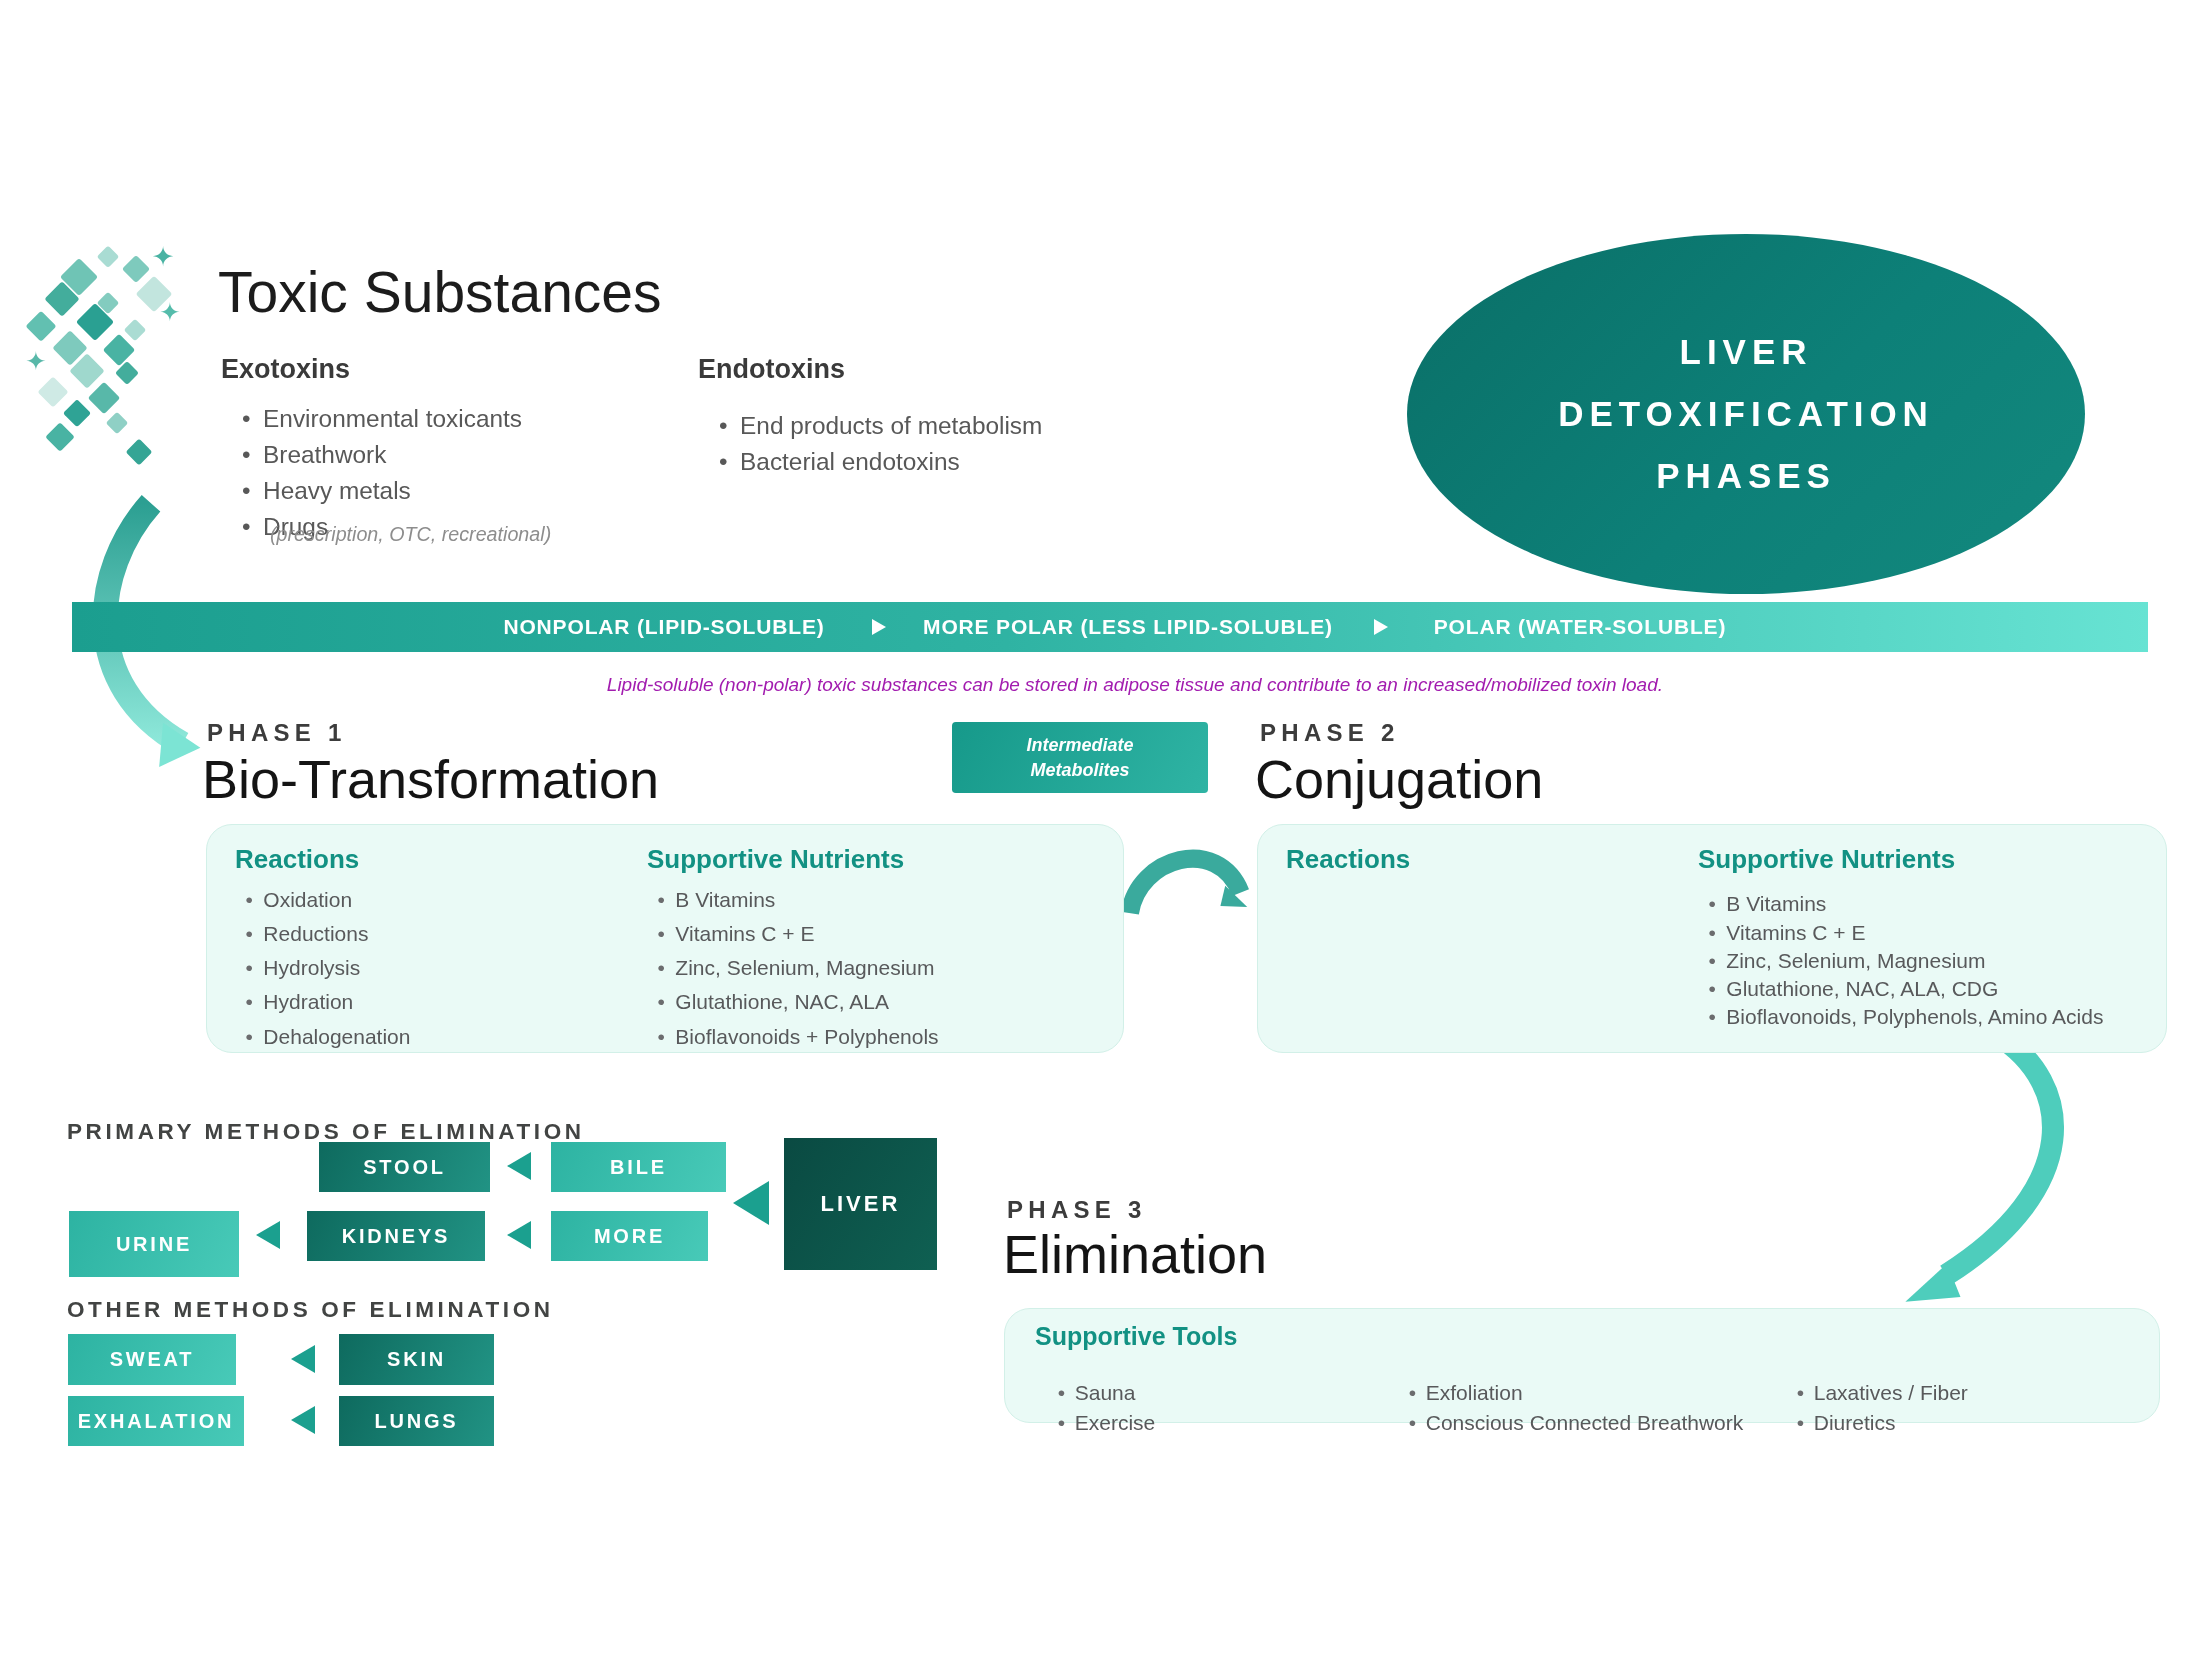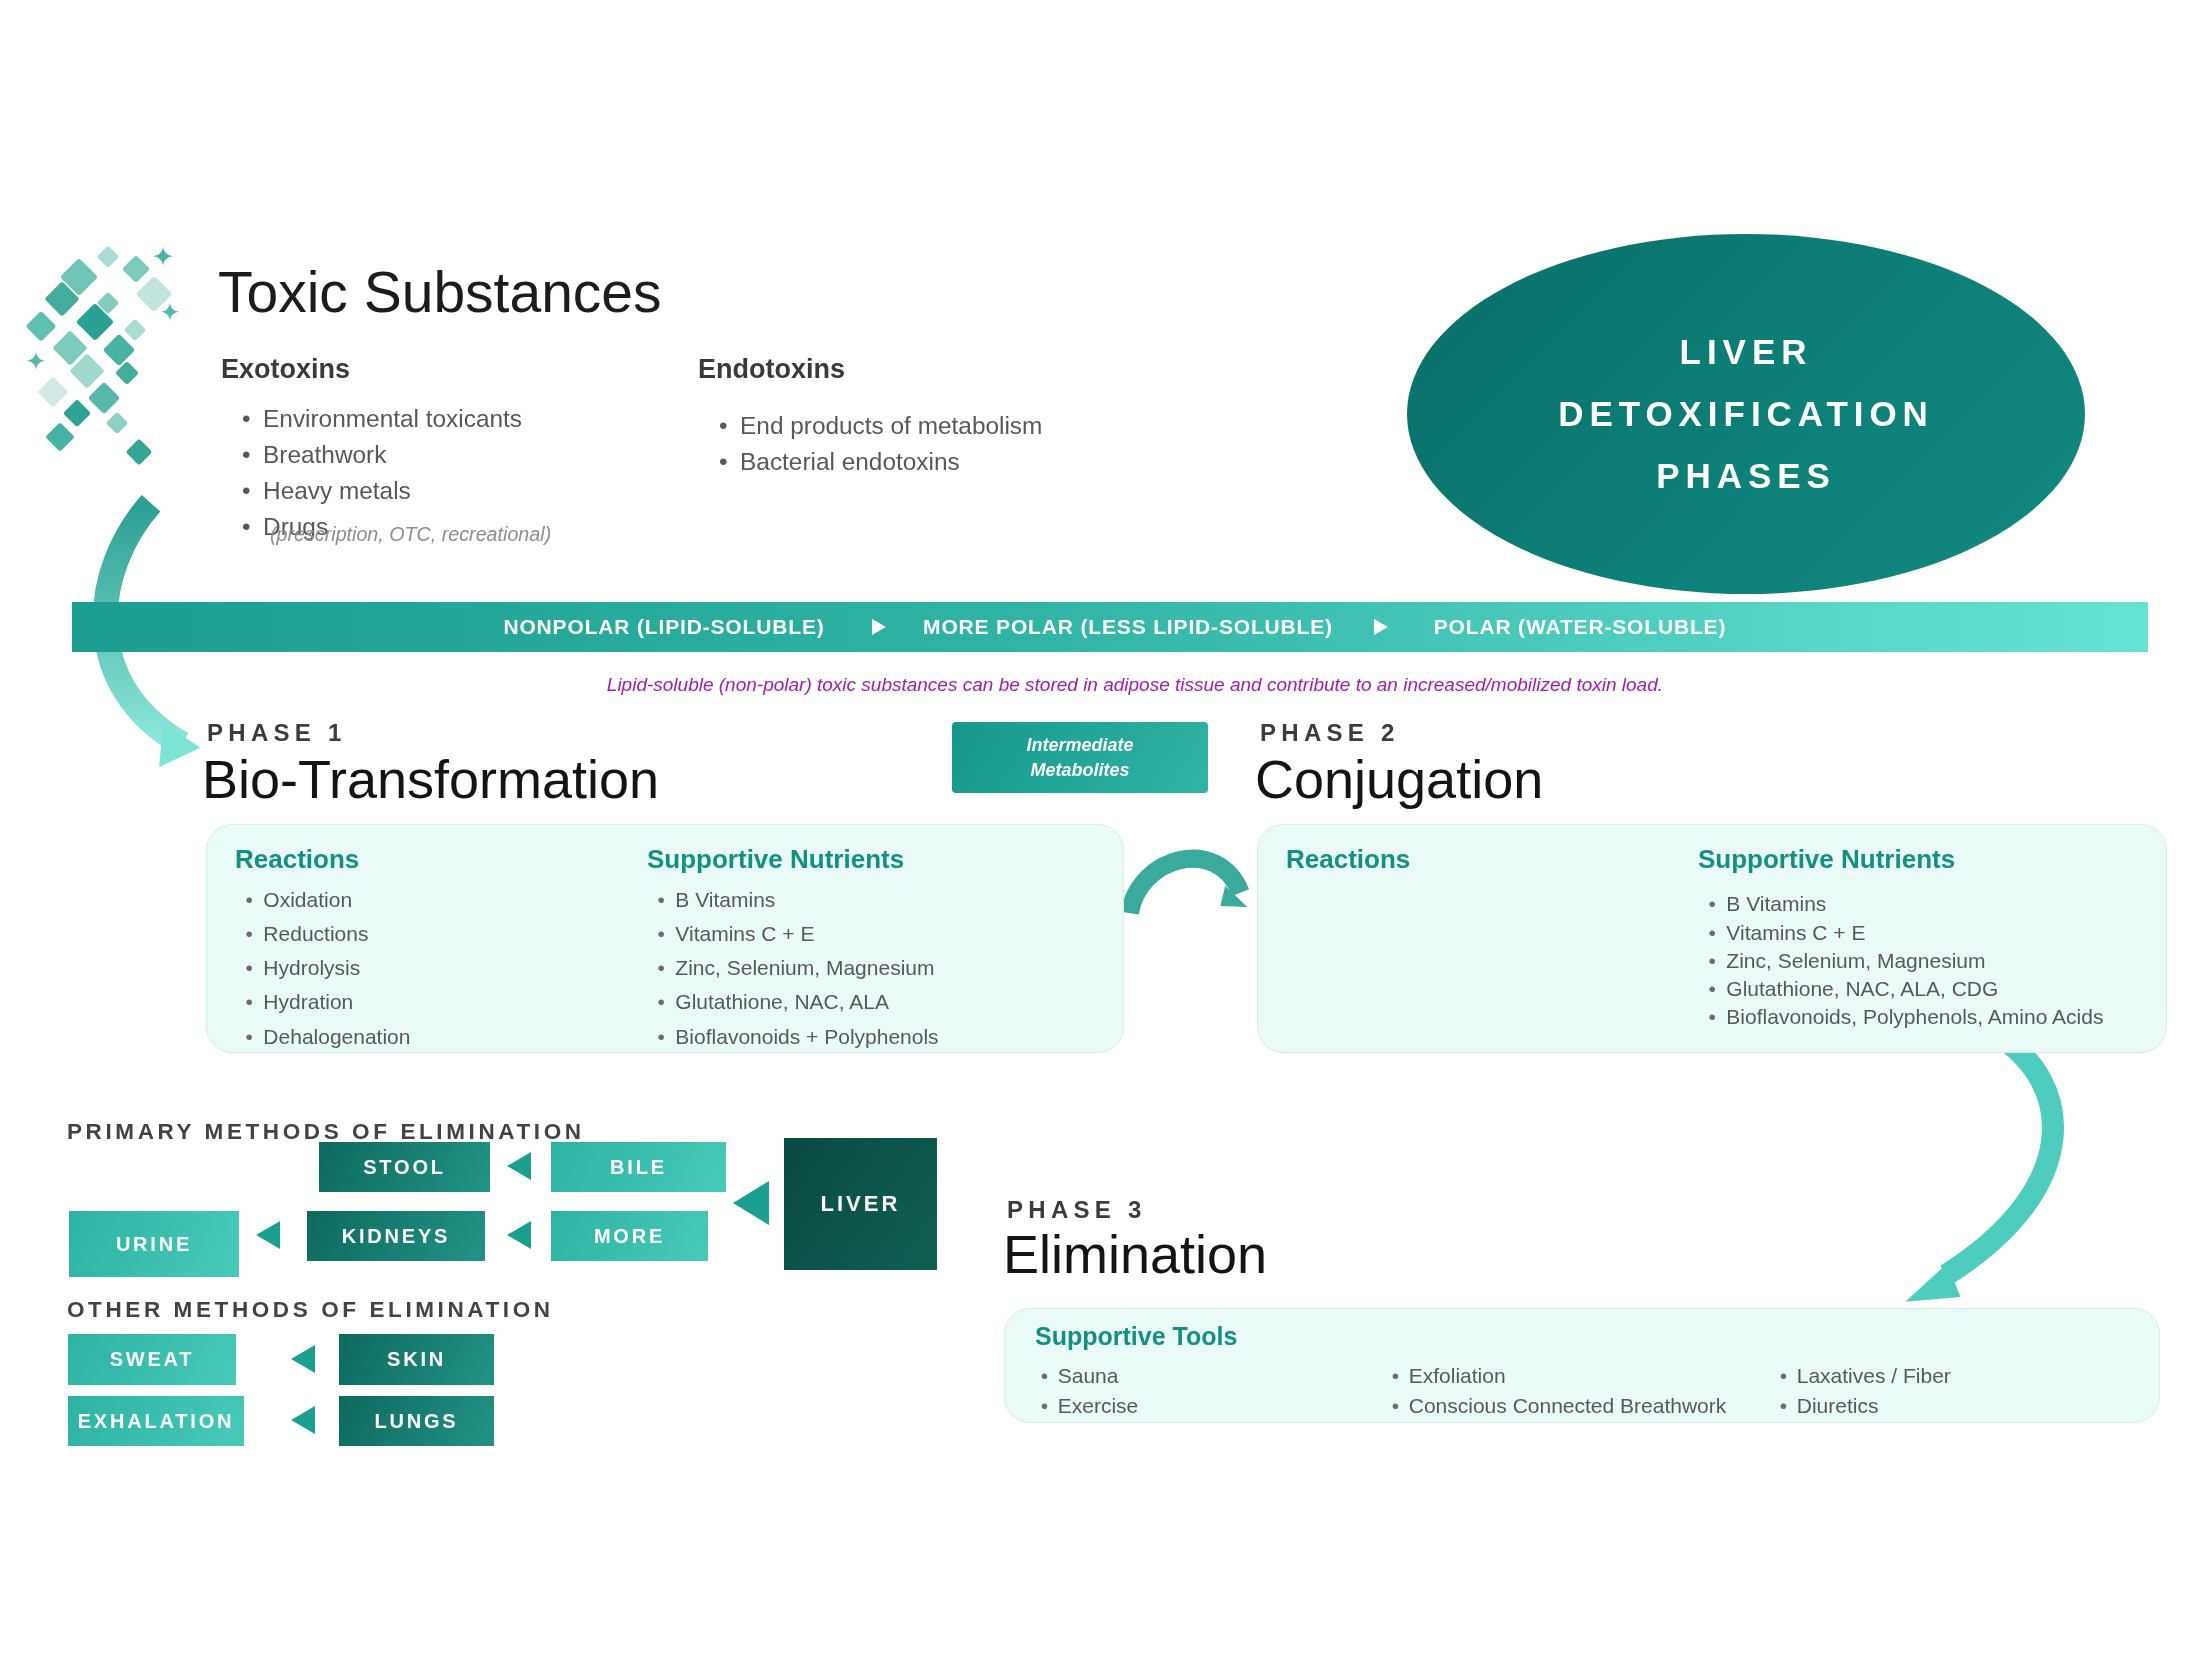--- a/index.html
+++ b/index.html
@@ -68,21 +68,21 @@
   .ebox.dark{background:linear-gradient(115deg,#0e6a5e,#219384);}
   .ebox.darkest{background:linear-gradient(125deg,#0a4a42,#0f6052);font-size:22px;}
   .tri{position:absolute;width:0;height:0;z-index:4;
     border-top:14.4px solid transparent;border-bottom:14.4px solid transparent;border-right:24px solid #1ba08f;}
   .tri.big{border-top:22.5px solid transparent;border-bottom:22.5px solid transparent;border-right:36px solid #1ba08f;}
   
   .tools-card{left:1004px;top:1308px;width:1156px;height:115px;padding:13.4px 0 0 30px;}
   .tools-card h3{margin:0 0 9.6px 0;font-size:25px;font-weight:700;color:#129183;}
   .tools-row{display:flex;}
   .tools-col{display:flex;flex-direction:column;}
-  .tools-col ul{margin:0;padding:0 0 0 5.8px;list-style:none;}
+  .tools-col ul{margin:17px;padding:0 0 0 5.8px;list-style:none;}
   .tools-col li{font-size:21px;color:#58595b;line-height:1.42;}
   .tools-col li::before{content:"•";margin-right:9.6px;color:#6b6c6e;}
   .tc1{width:351px;} .tc2{width:388px;} .tc3{flex:1;}
 </style>
 </head>
 <body>
 
 <div class="canvas">
 
   <div id="diamond-field">

